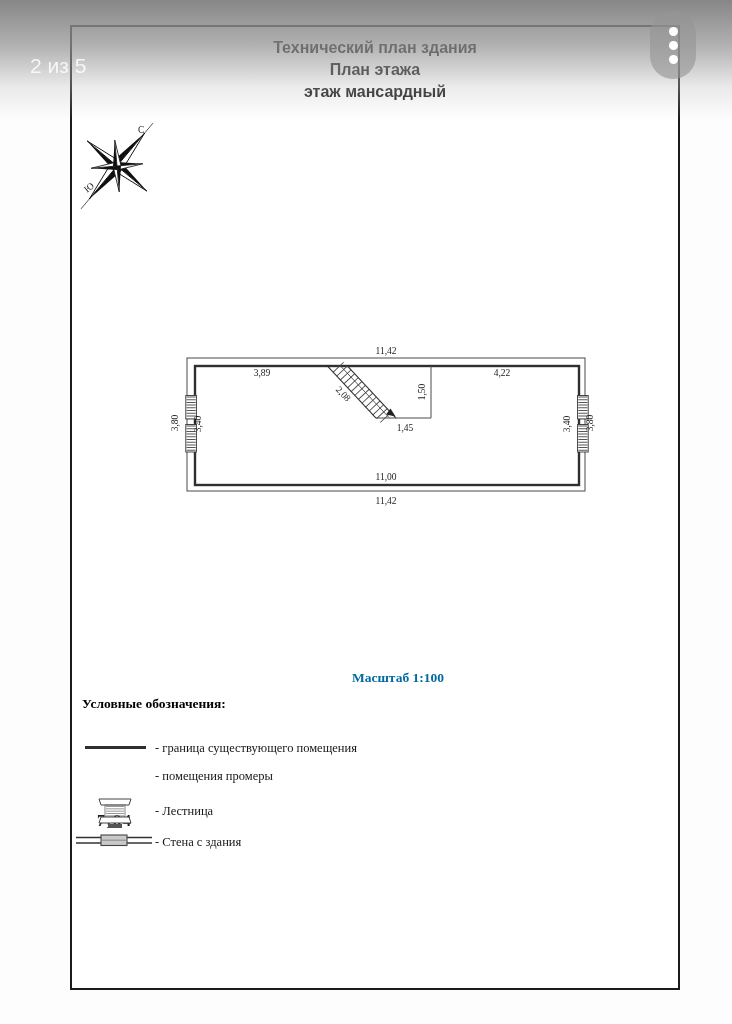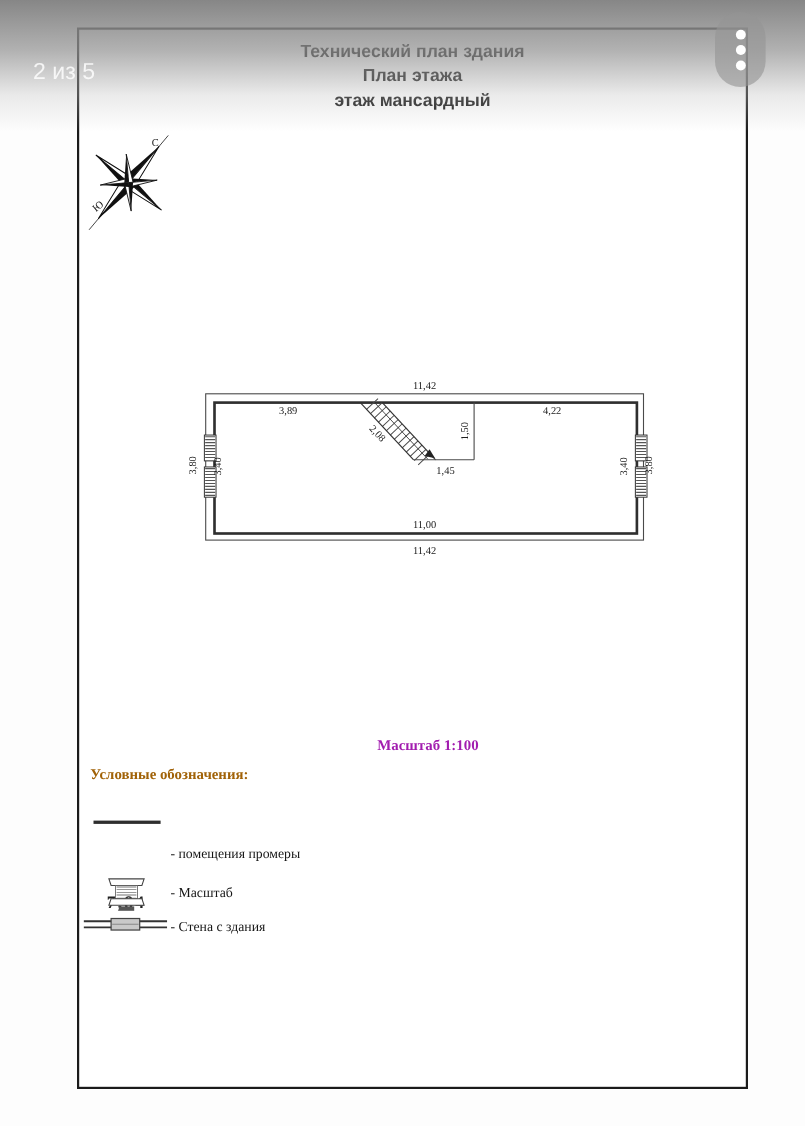--- a/index.html
+++ b/index.html
@@ -45,27 +45,27 @@
     font-family:"Liberation Sans", sans-serif; font-weight:bold;
     font-size:16px; line-height:22px;
   }
   .compass-svg { position:absolute; left:72px; top:116px; z-index:2; }
   .plan-svg { position:absolute; left:160px; top:336px; z-index:2; }
   .plan-svg text, .compass-svg text {
     font-family:"Liberation Serif", serif; font-size:9.5px; fill:#1c1c1c;
   }
   .scale-label {
     position:absolute; left:343px; top:670px; width:110px; z-index:2;
-    text-align:left; font-family:"Liberation Serif", serif;
-    font-weight:bold; font-size:13.5px; color:#a21caf;
+    text-align:center; font-family:"Liberation Serif", serif;
+    font-weight:bold; font-size:13.5px; color:#0369a1;
   }
   .legend-heading {
     position:absolute; left:82px; top:696px; z-index:2;
     font-family:"Liberation Serif", serif; font-weight:bold;
-    font-size:13.5px; color:#a16207;
+    font-size:13.5px; color:#000000;
   }
   .legend-label {
     position:absolute; left:155px; z-index:2;
     font-family:"Liberation Serif", serif; font-size:12.5px; color:#161616;
     white-space:nowrap;
   }
   .legend-line-symbol {
     position:absolute; left:85px; top:746px; width:61px; height:2.6px;
     background:#2e2e2e; z-index:2;
   }
@@ -174,32 +174,33 @@
     <text x="201" y="424" text-anchor="middle" transform="rotate(-90 201 424)">3,40</text>
     <text x="570" y="424" text-anchor="middle" transform="rotate(-90 570 424)">3,40</text>
     <text x="593" y="423" text-anchor="middle" transform="rotate(-90 593 423)">3,80</text>
   </svg>
 
   <div class="scale-label">Масштаб 1:100</div>
 
   <div class="legend-heading">Условные обозначения:</div>
 
   <div class="legend-line-symbol"></div>
+  <div class="legend-label" style="top:741px">- граница существующего помещения</div>
 
   <div class="legend-measure-symbol">7,84</div>
   <div class="legend-label" style="top:769px">- помещения промеры</div>
 
   <svg class="legend-icon" style="left:96px; top:796px" width="38" height="33" viewBox="0 0 38 33">
     <polygon points="3,3 35,3 33,9 5,9" fill="#ffffff" stroke="#444" stroke-width="1"></polygon>
     <rect x="9" y="9" width="20" height="12" fill="none" stroke="#666" stroke-width="0.8"></rect>
     <line x1="19" y1="10" x2="19" y2="20" stroke="#777" stroke-width="18" stroke-dasharray="0.8 1.6"></line>
     <polygon points="5,21 33,21 35,27 3,27" fill="#ffffff" stroke="#444" stroke-width="1"></polygon>
     <rect x="12" y="28" width="14" height="4" fill="#555"></rect>
   </svg>
-  <div class="legend-label" style="top:804px">- Масштаб</div>
+  <div class="legend-label" style="top:804px">- Лестница</div>
 
   <svg class="legend-icon" style="left:76px; top:832px" width="76" height="16" viewBox="0 0 76 16">
     <line x1="0" y1="5.5" x2="76" y2="5.5" stroke="#333" stroke-width="1.6"></line>
     <line x1="0" y1="11" x2="76" y2="11" stroke="#333" stroke-width="1.6"></line>
     <rect x="25" y="3" width="26" height="10.5" fill="#c9c9c9" stroke="#444" stroke-width="1.1"></rect>
     <line x1="26" y1="8.2" x2="50" y2="8.2" stroke="#888" stroke-width="1"></line>
   </svg>
   <div class="legend-label" style="top:835px">- Стена с здания</div>
 
   <div class="overlay-gradient"></div>

